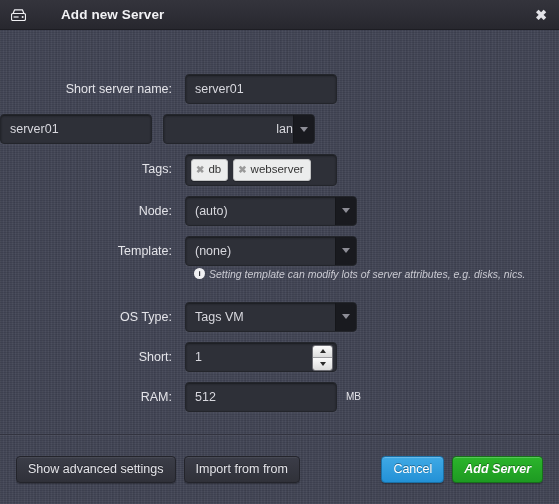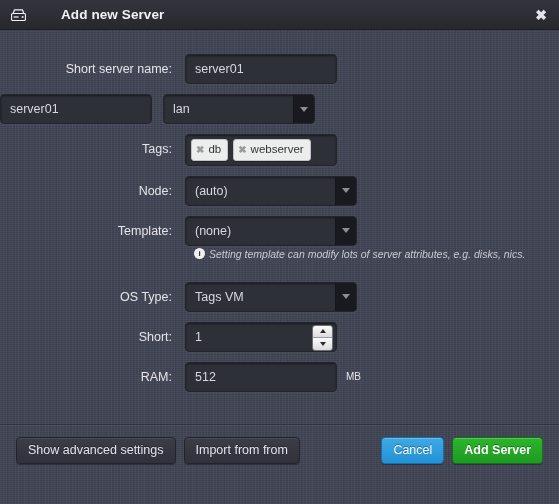--- a/index.html
+++ b/index.html
@@ -76,20 +76,21 @@
     line-height: 1;
   }
 
   
   #formarea {
     flex: 1 1 auto;
     position: relative;
     padding-top: 24px;
     box-sizing: border-box;
     overflow: hidden;
+    margin-top: 20px;
   }
 
   .row {
     display: flex;
     align-items: flex-start;
     margin-bottom: 10px;
     padding-right: 12px;
   }
   .row .lbl {
     width: 185px;
@@ -160,21 +161,21 @@
     border-right: 4px solid transparent;
     border-top: 5px solid #8d8d96;
   }
 
   .sel-node, .sel-template, .sel-ostype { width: 172px; }
   .sel-domain { width: 152px; }
 
   
   .hostname-group { display: flex; align-items: center; }
   .hostname-group .field-text { width: 152px; }
-  .hostname-group .sel-domain { margin-left: 11px; }
+  .hostname-group .sel-domain { margin-left: 11px; text-align: right; }
 
   
   .tags-box {
     background: #2e3038;
     border: 1px solid #23252b;
     border-radius: 4px;
     box-shadow: inset 0 1px 2px rgba(0,0,0,0.45),
                 0 1px 0 rgba(255,255,255,0.045);
     width: 152px;
     min-height: 30px;
@@ -276,26 +277,27 @@
   .unit {
     font-size: 10px;
     color: #e4e4e9;
     margin-left: 9px;
     line-height: 30px;
   }
 
   
   #footer {
     flex: 0 0 auto;
-    height: 80px;
+    height: 70px;
     box-sizing: border-box;
     border-top: 1px solid #32333f;
     box-shadow: inset 0 1px 0 rgba(255,255,255,0.035);
     padding: 12px 16px;
     display: flex;
+    align-items: center;
   }
   #footer .left-btns { display: flex; gap: 8px; }
   #footer .right-btns { margin-left: auto; display: flex; gap: 8px; }
 
   .btn {
     font-family: "Liberation Sans", sans-serif;
     font-size: 12.5px;
     border-radius: 4px;
     padding: 0 11px;
     height: 27px;
@@ -318,20 +320,21 @@
     font-weight: normal;
     border-color: #1a6fa5;
     box-shadow: inset 0 1px 0 rgba(255,255,255,0.22), 0 1px 1px rgba(0,0,0,0.3);
   }
   .btn-success {
     background: linear-gradient(to bottom, #2bb52b 0%, #1e9a22 100%);
     color: #ffffff;
     font-weight: bold;
     border-color: #16701a;
     box-shadow: inset 0 1px 0 rgba(255,255,255,0.22), 0 1px 1px rgba(0,0,0,0.3);
+    font-style: italic;
   }
 
   .gap-before-ostype { margin-top: 22px; }
 </style>
 </head>
 <body>
 
 <div id="dialog" class="texture">
 
   <div id="titlebar">

